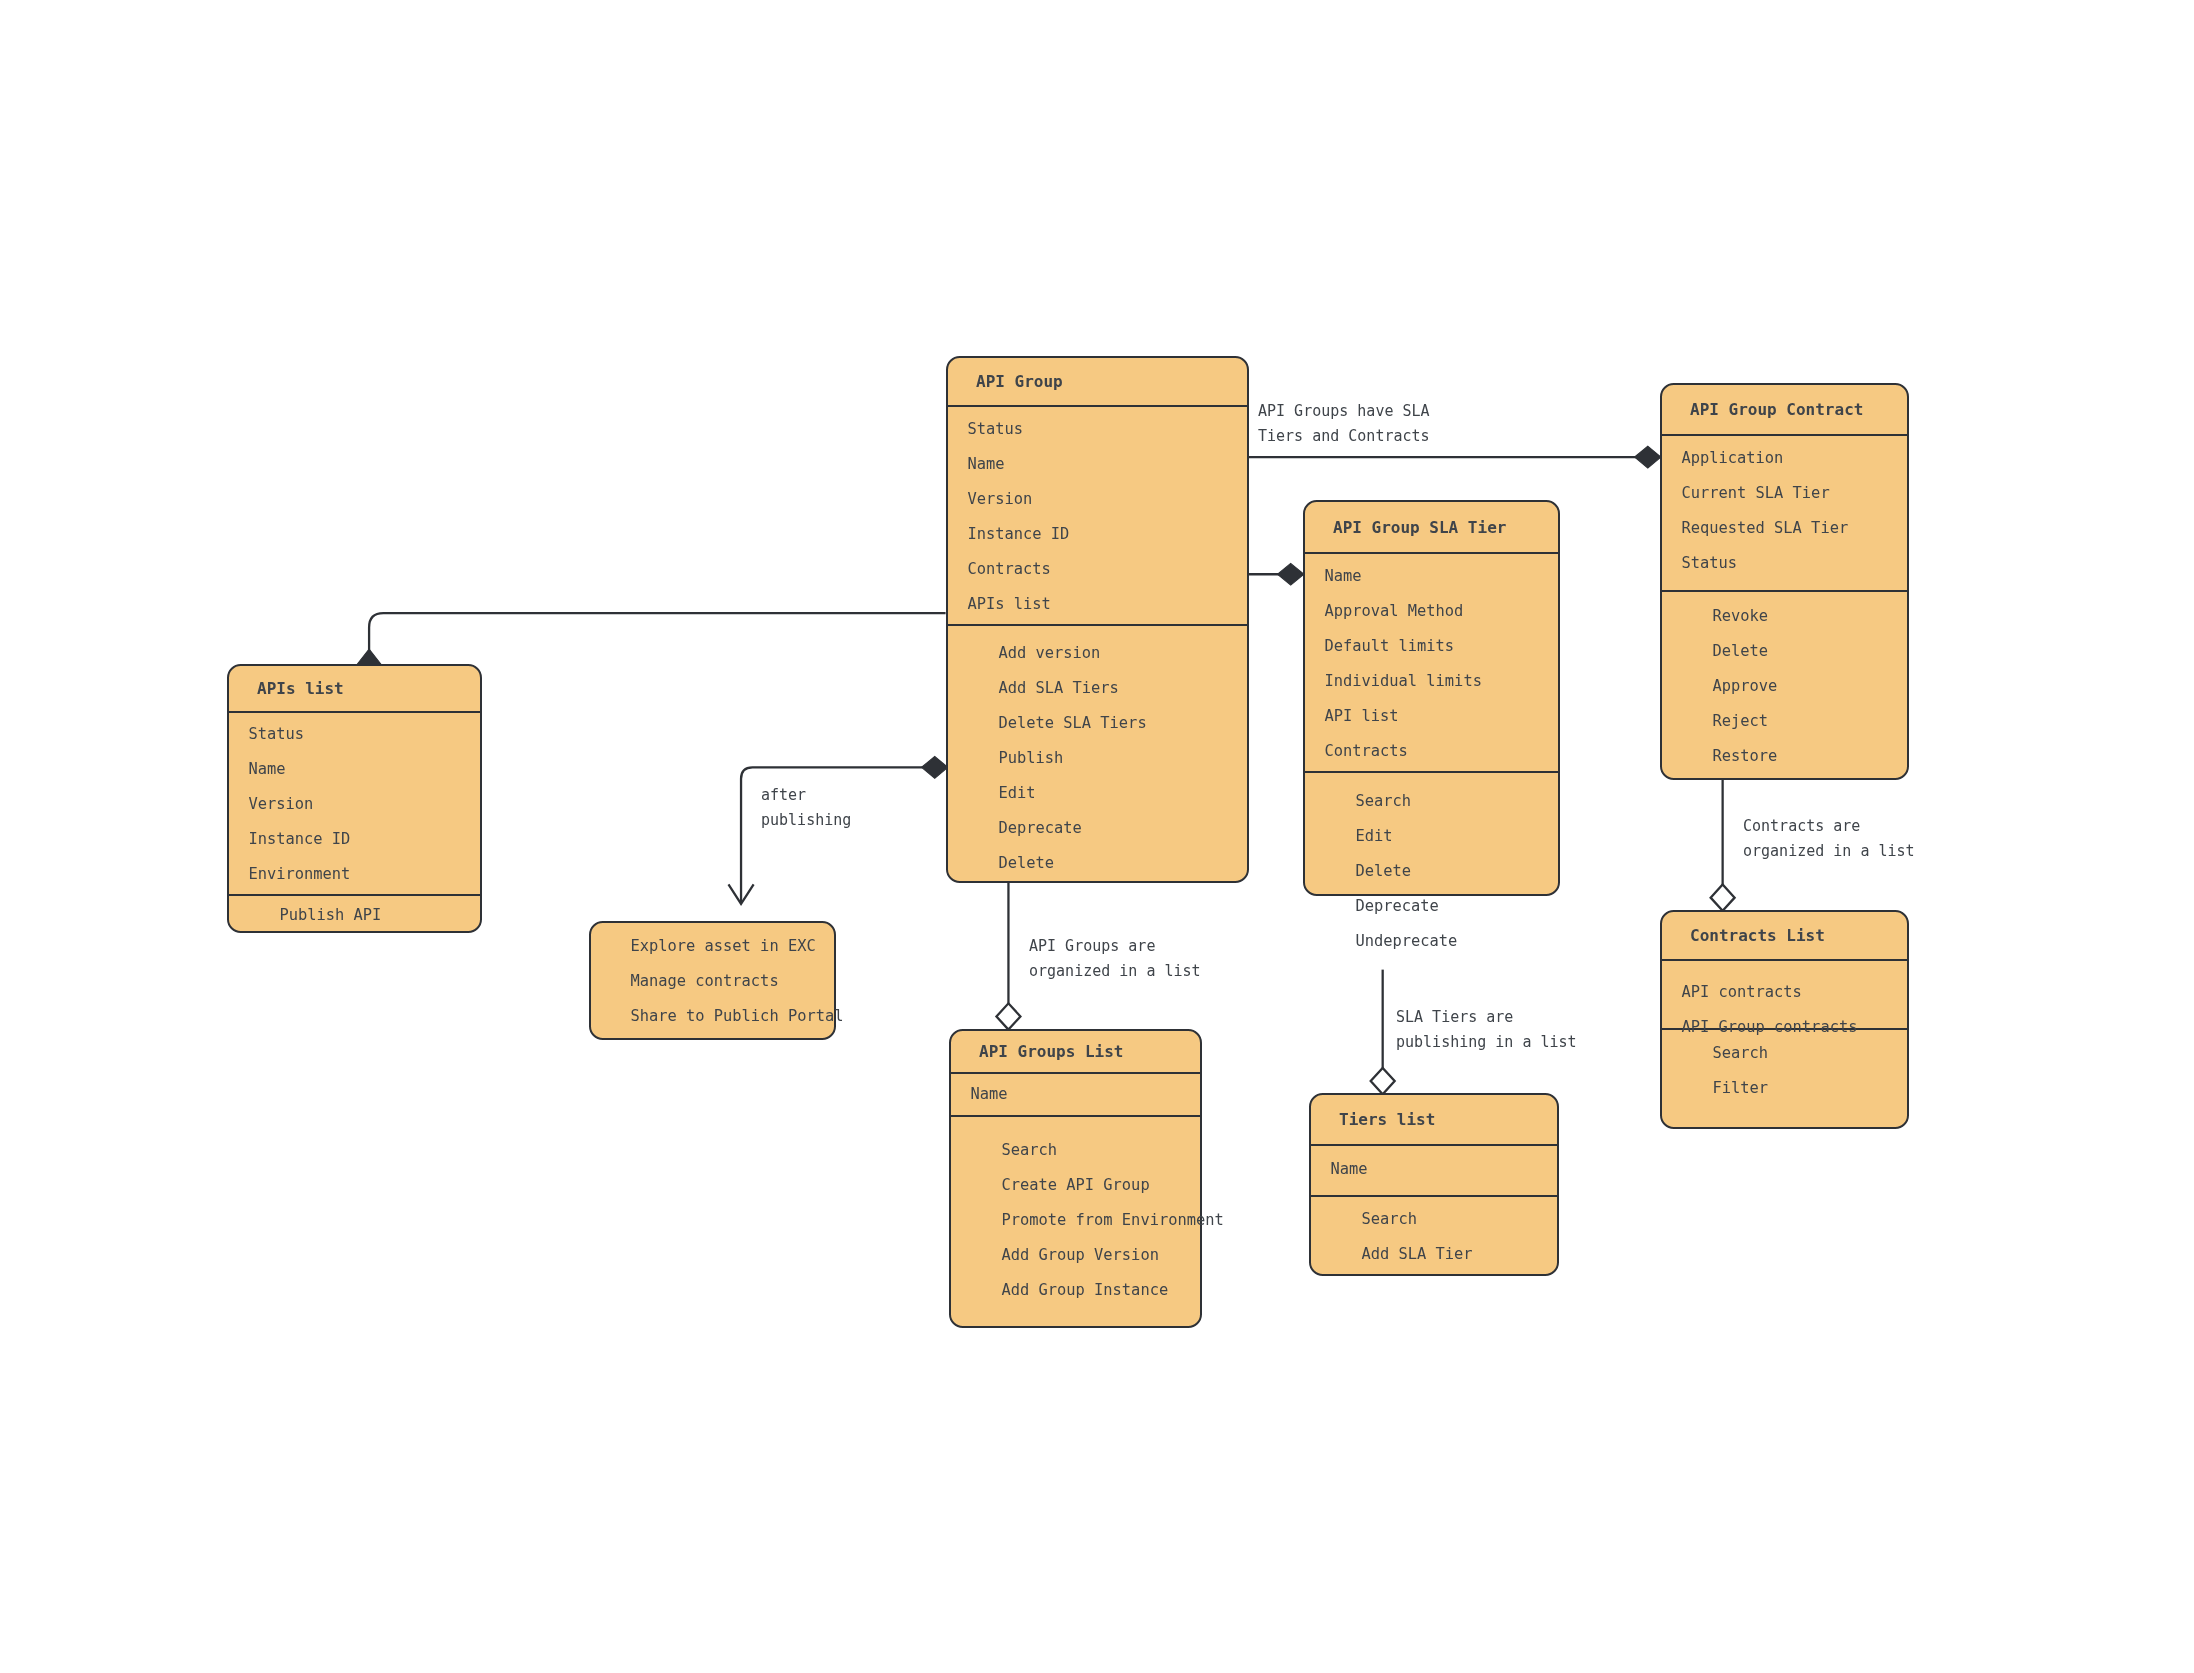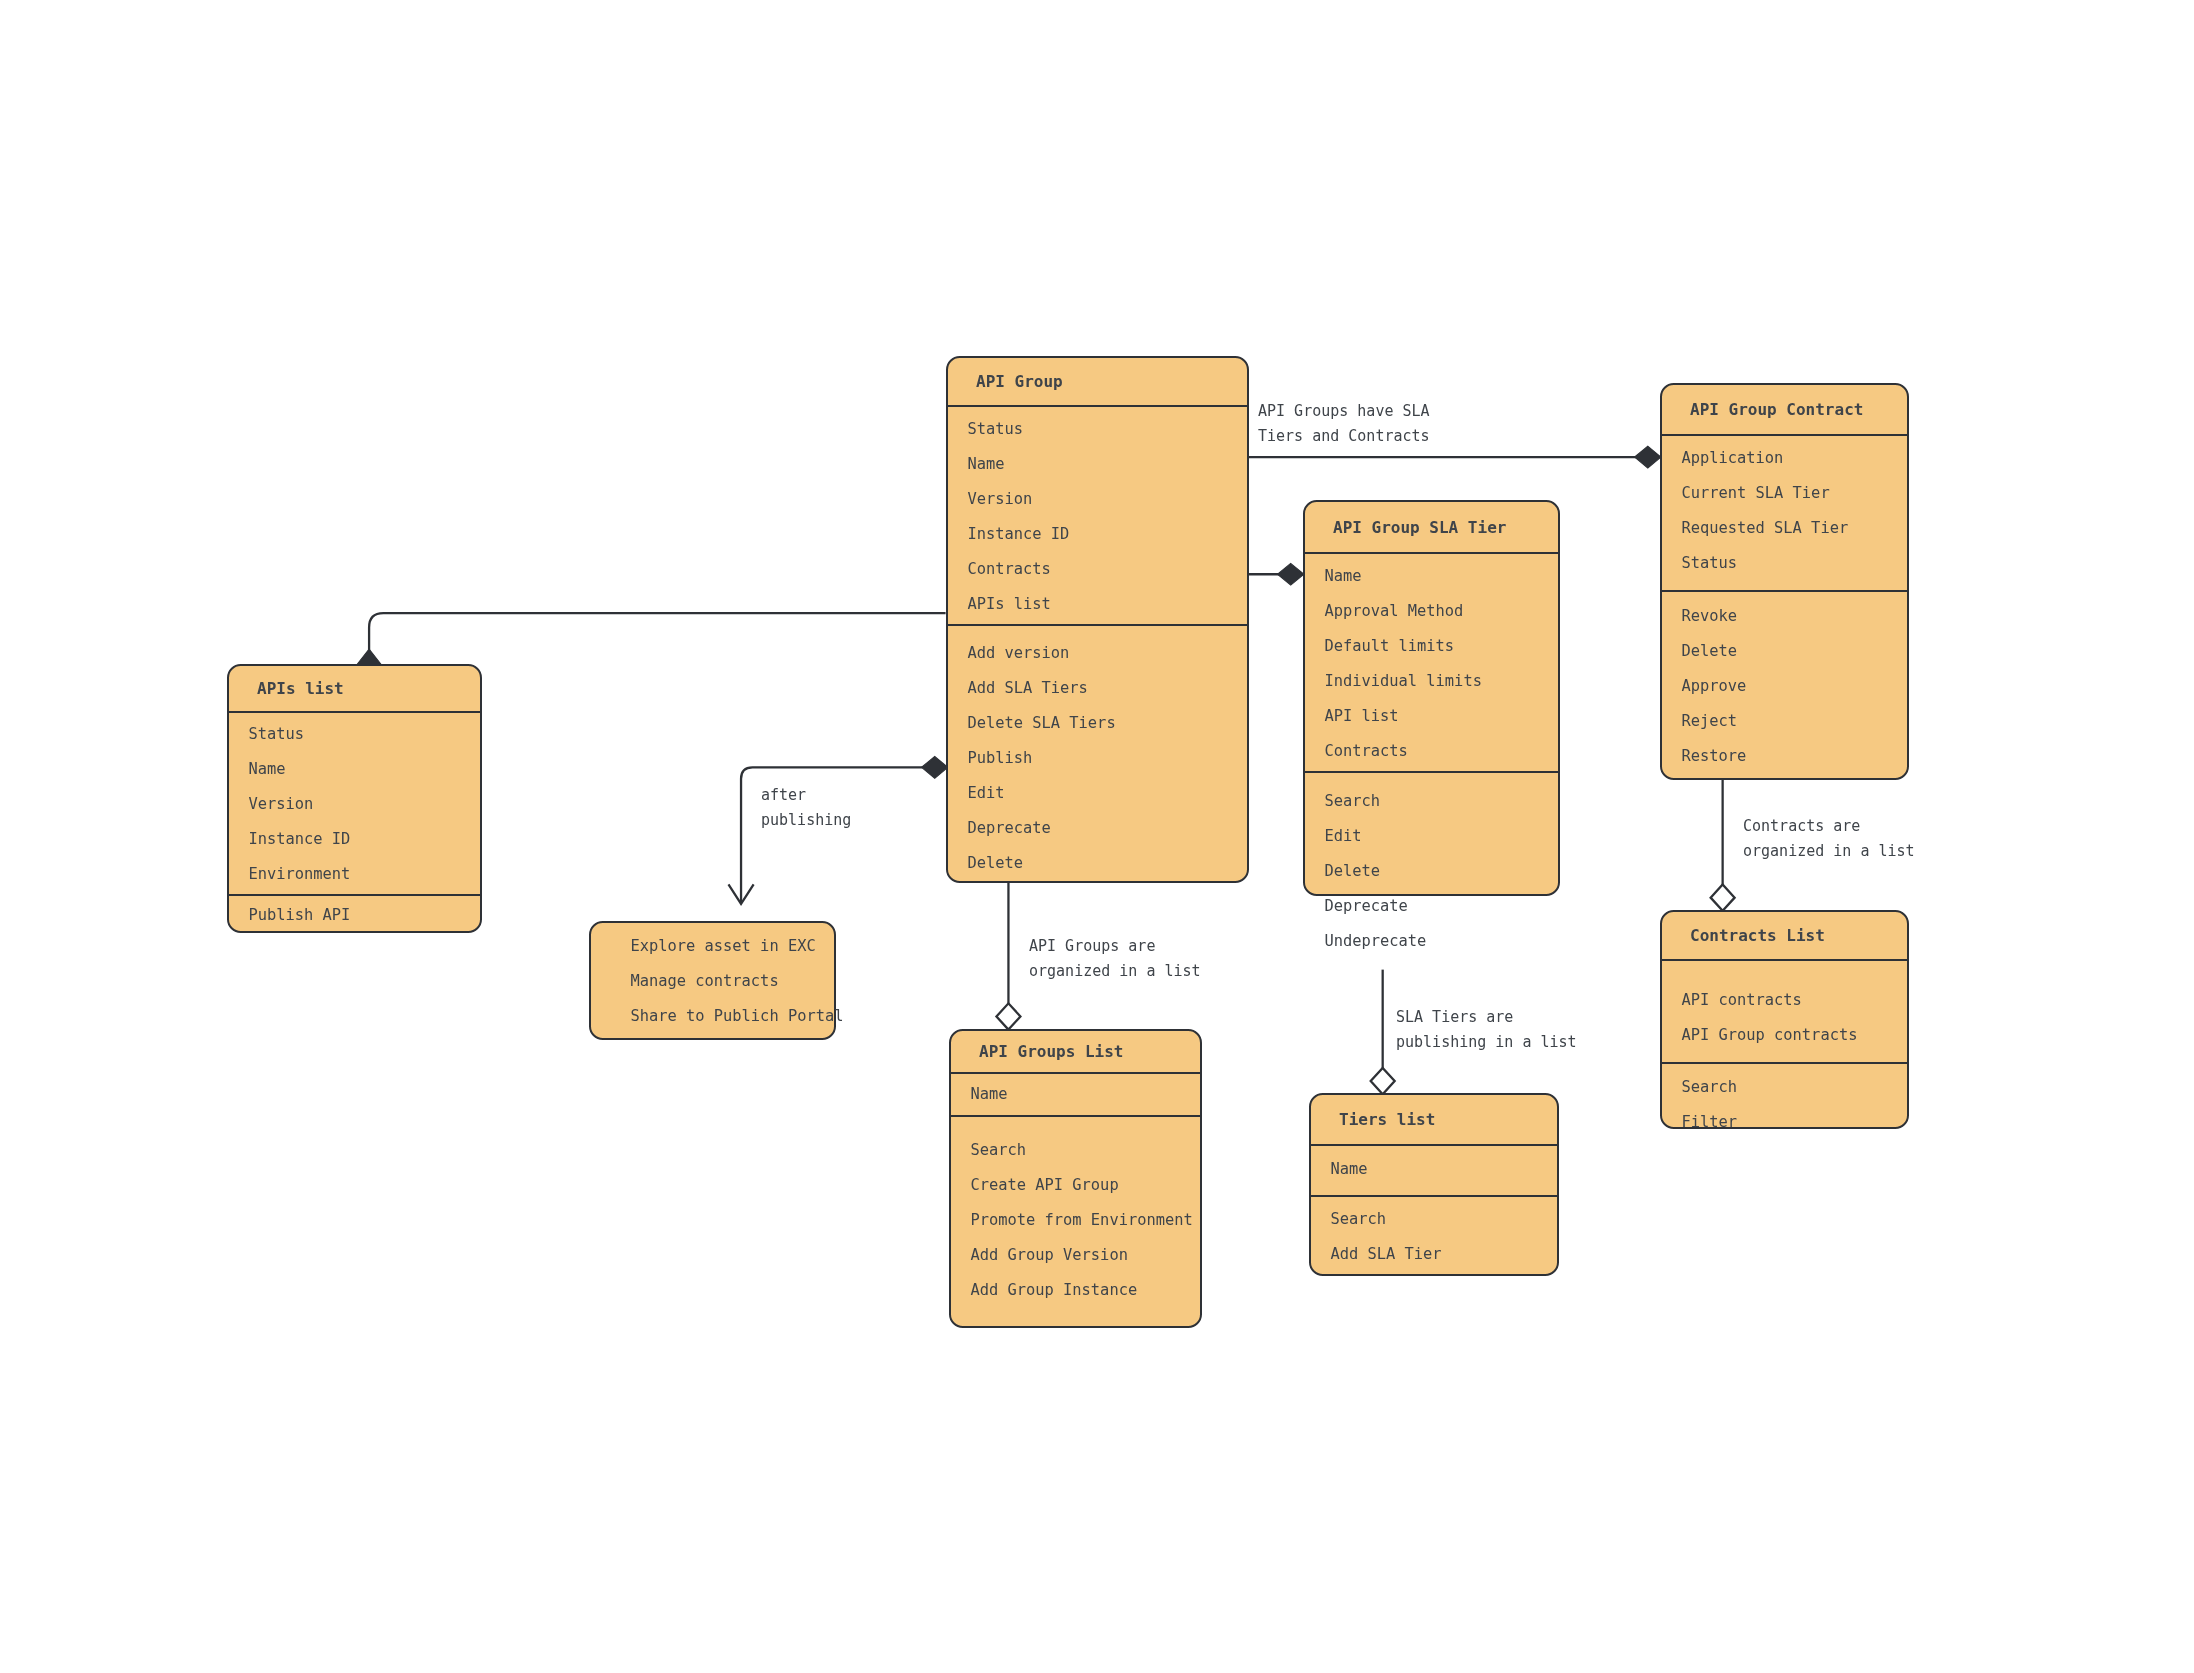--- a/index.html
+++ b/index.html
@@ -25,20 +25,21 @@
     font-size:16px;
     border-bottom:2.3px solid #2E3136;
     box-sizing:border-box;
   }
   .section{
     box-sizing:border-box;
     padding-top:3.4px;
   }
   .section + .section{
     border-top:2.3px solid #2E3136;
+    padding-left:31px;
   }
   .row{
     height:35px;
     display:flex;align-items:center;
     padding-left:19.4px;
     font-size:15.4px;
     white-space:nowrap;
   }
   .label{
     position:absolute;
@@ -81,21 +82,21 @@
   #box-tiers-list .section:nth-of-type(2){height:49px;padding-top:5.7px;}
   #box-tiers-list .section:nth-of-type(3){height:83px;padding-top:4.6px;}
 
   #box-contract{left:1660px;top:383px;width:249px;height:397px;}
   #box-contract .title{height:51px;}
   #box-contract .section:nth-of-type(2){height:154px;padding-top:4.6px;}
   #box-contract .section:nth-of-type(3){height:191px;padding-top:6.9px;}
 
   #box-contracts-list{left:1660px;top:910px;width:249px;height:219px;}
   #box-contracts-list .title{height:49px;}
-  #box-contracts-list .section:nth-of-type(2){height:101px;padding-top:21px;}
+  #box-contracts-list .section:nth-of-type(2){height:67px;padding-top:13px;}
   #box-contracts-list .section:nth-of-type(3){height:85px;padding-top:5.7px;}
 
   #lbl-contract-rel{left:1258px;top:399px;}
   #lbl-after-publishing{left:761px;top:783px;}
   #lbl-groups-list-rel{left:1029px;top:934px;}
   #lbl-tiers-list-rel{left:1396px;top:1005px;}
   #lbl-contracts-list-rel{left:1743px;top:814px;}
 </style>
 </head>
 <body>

